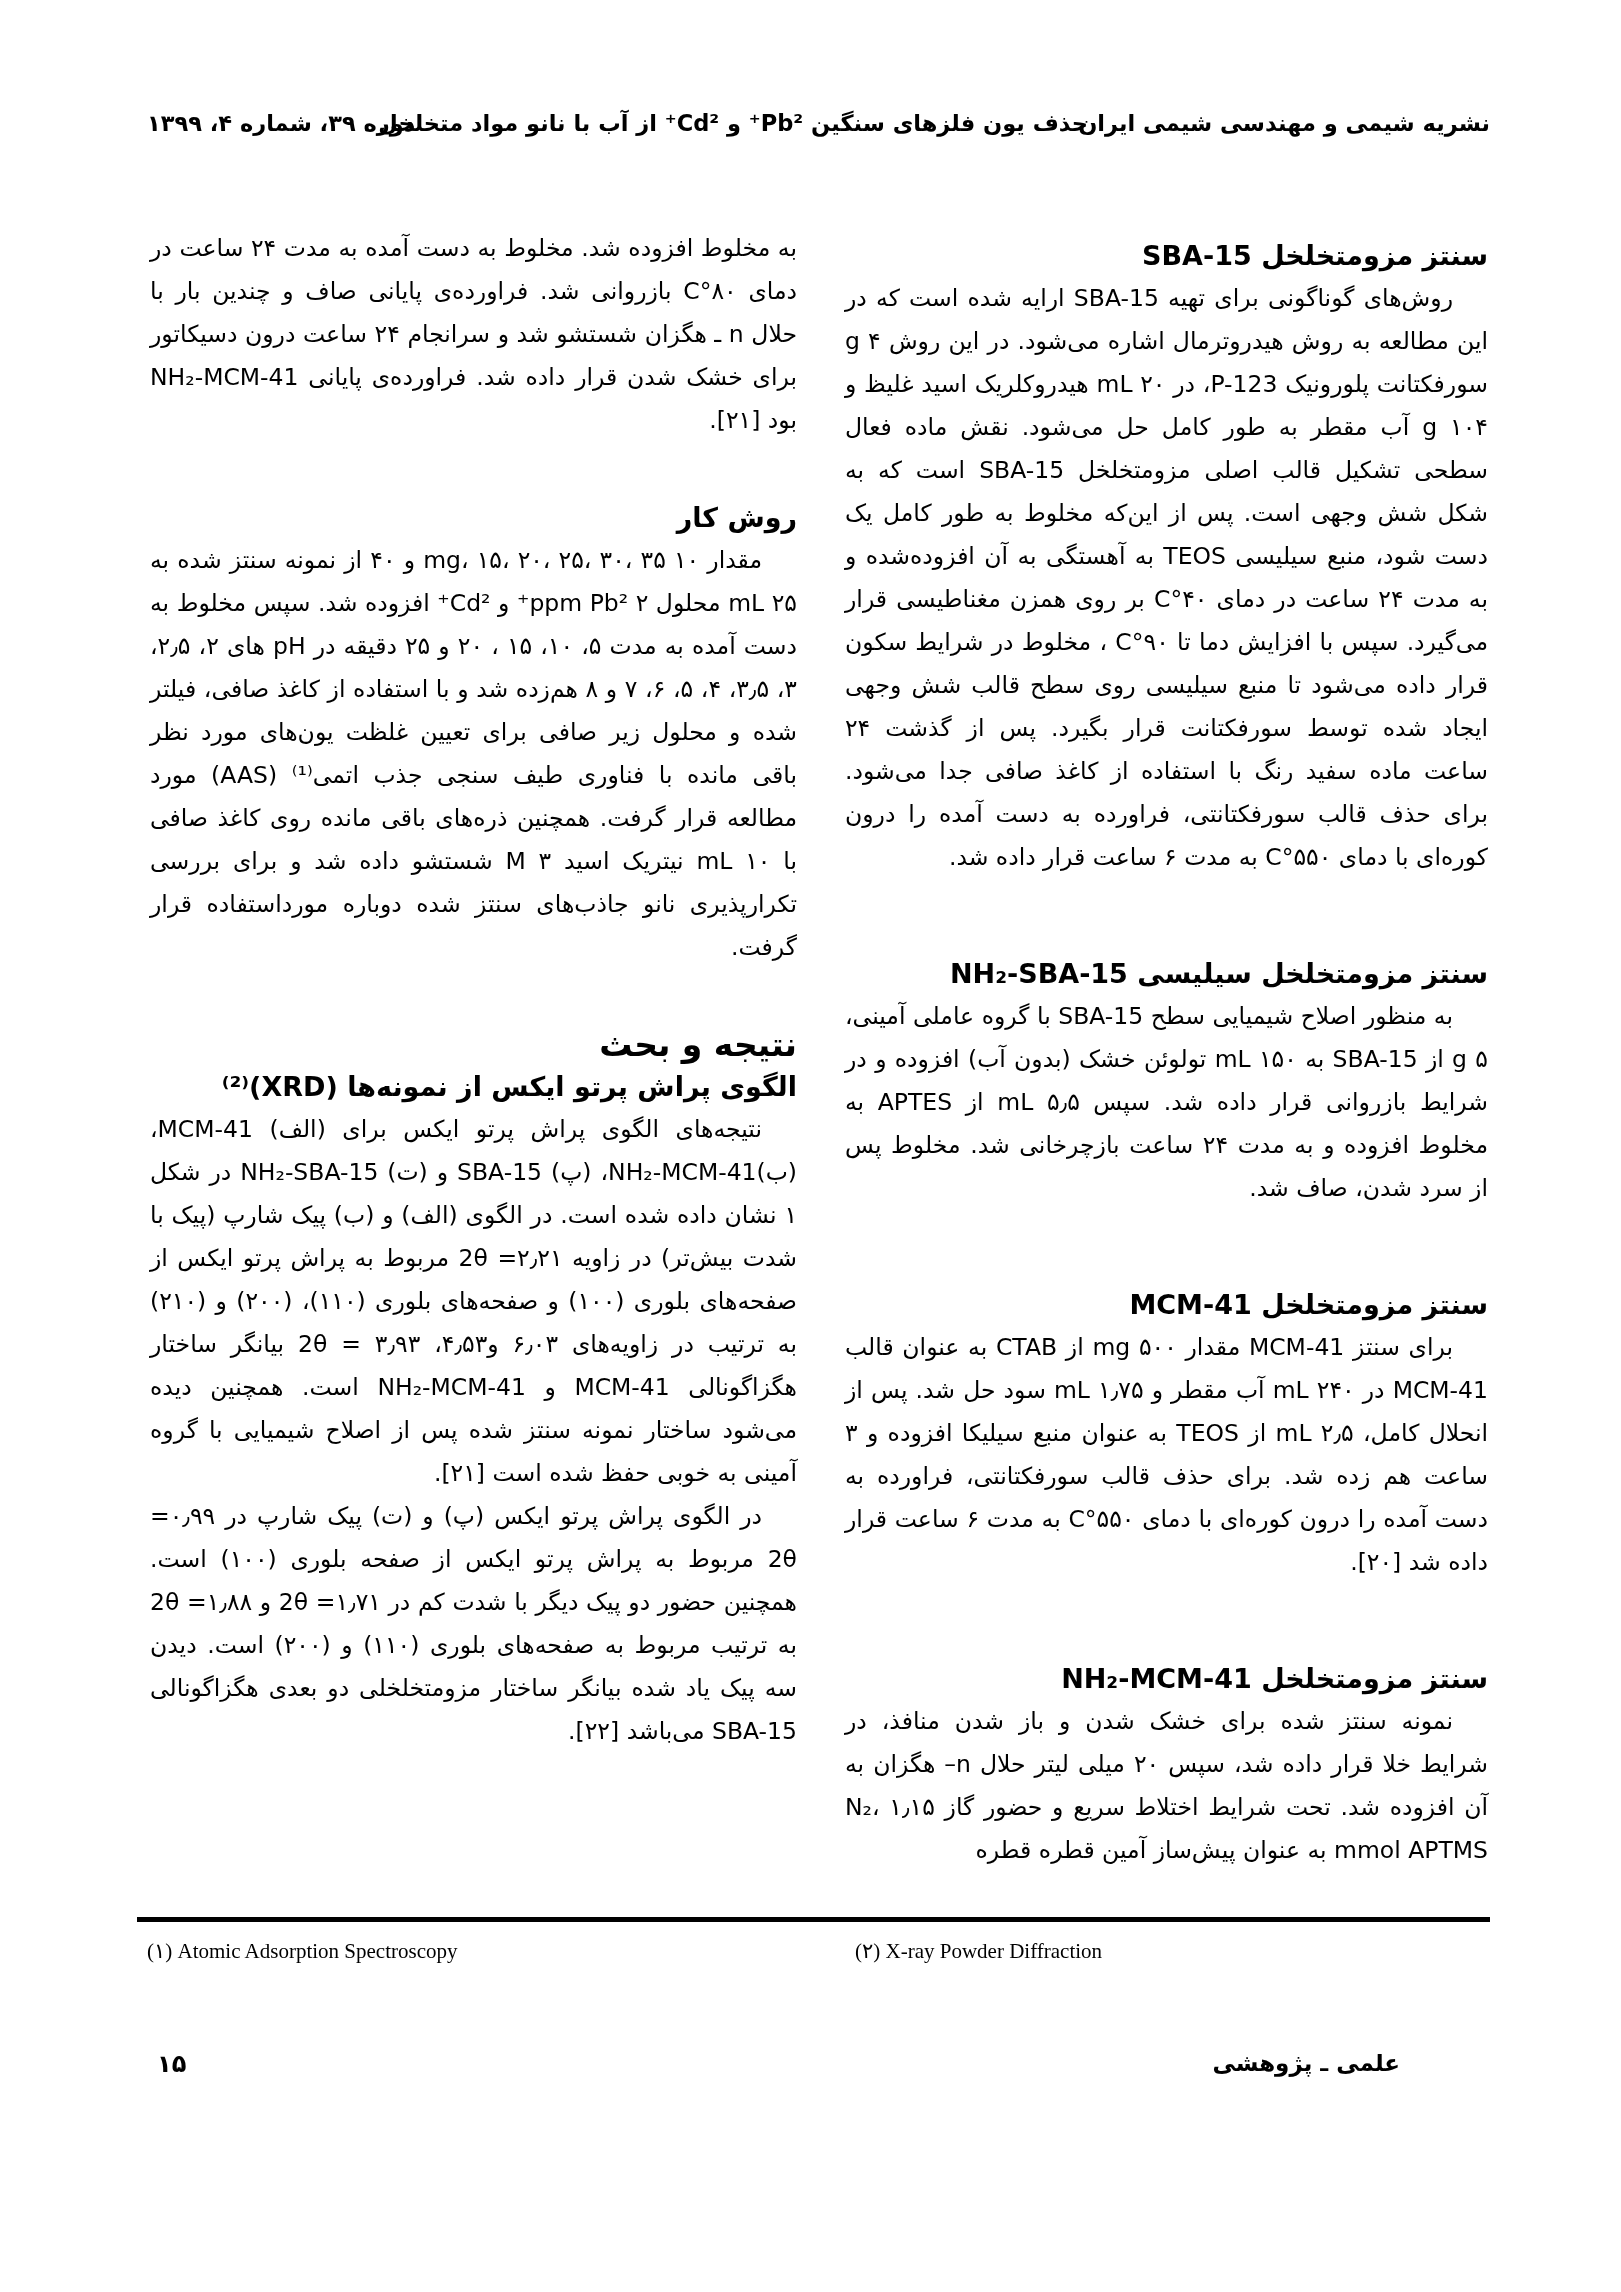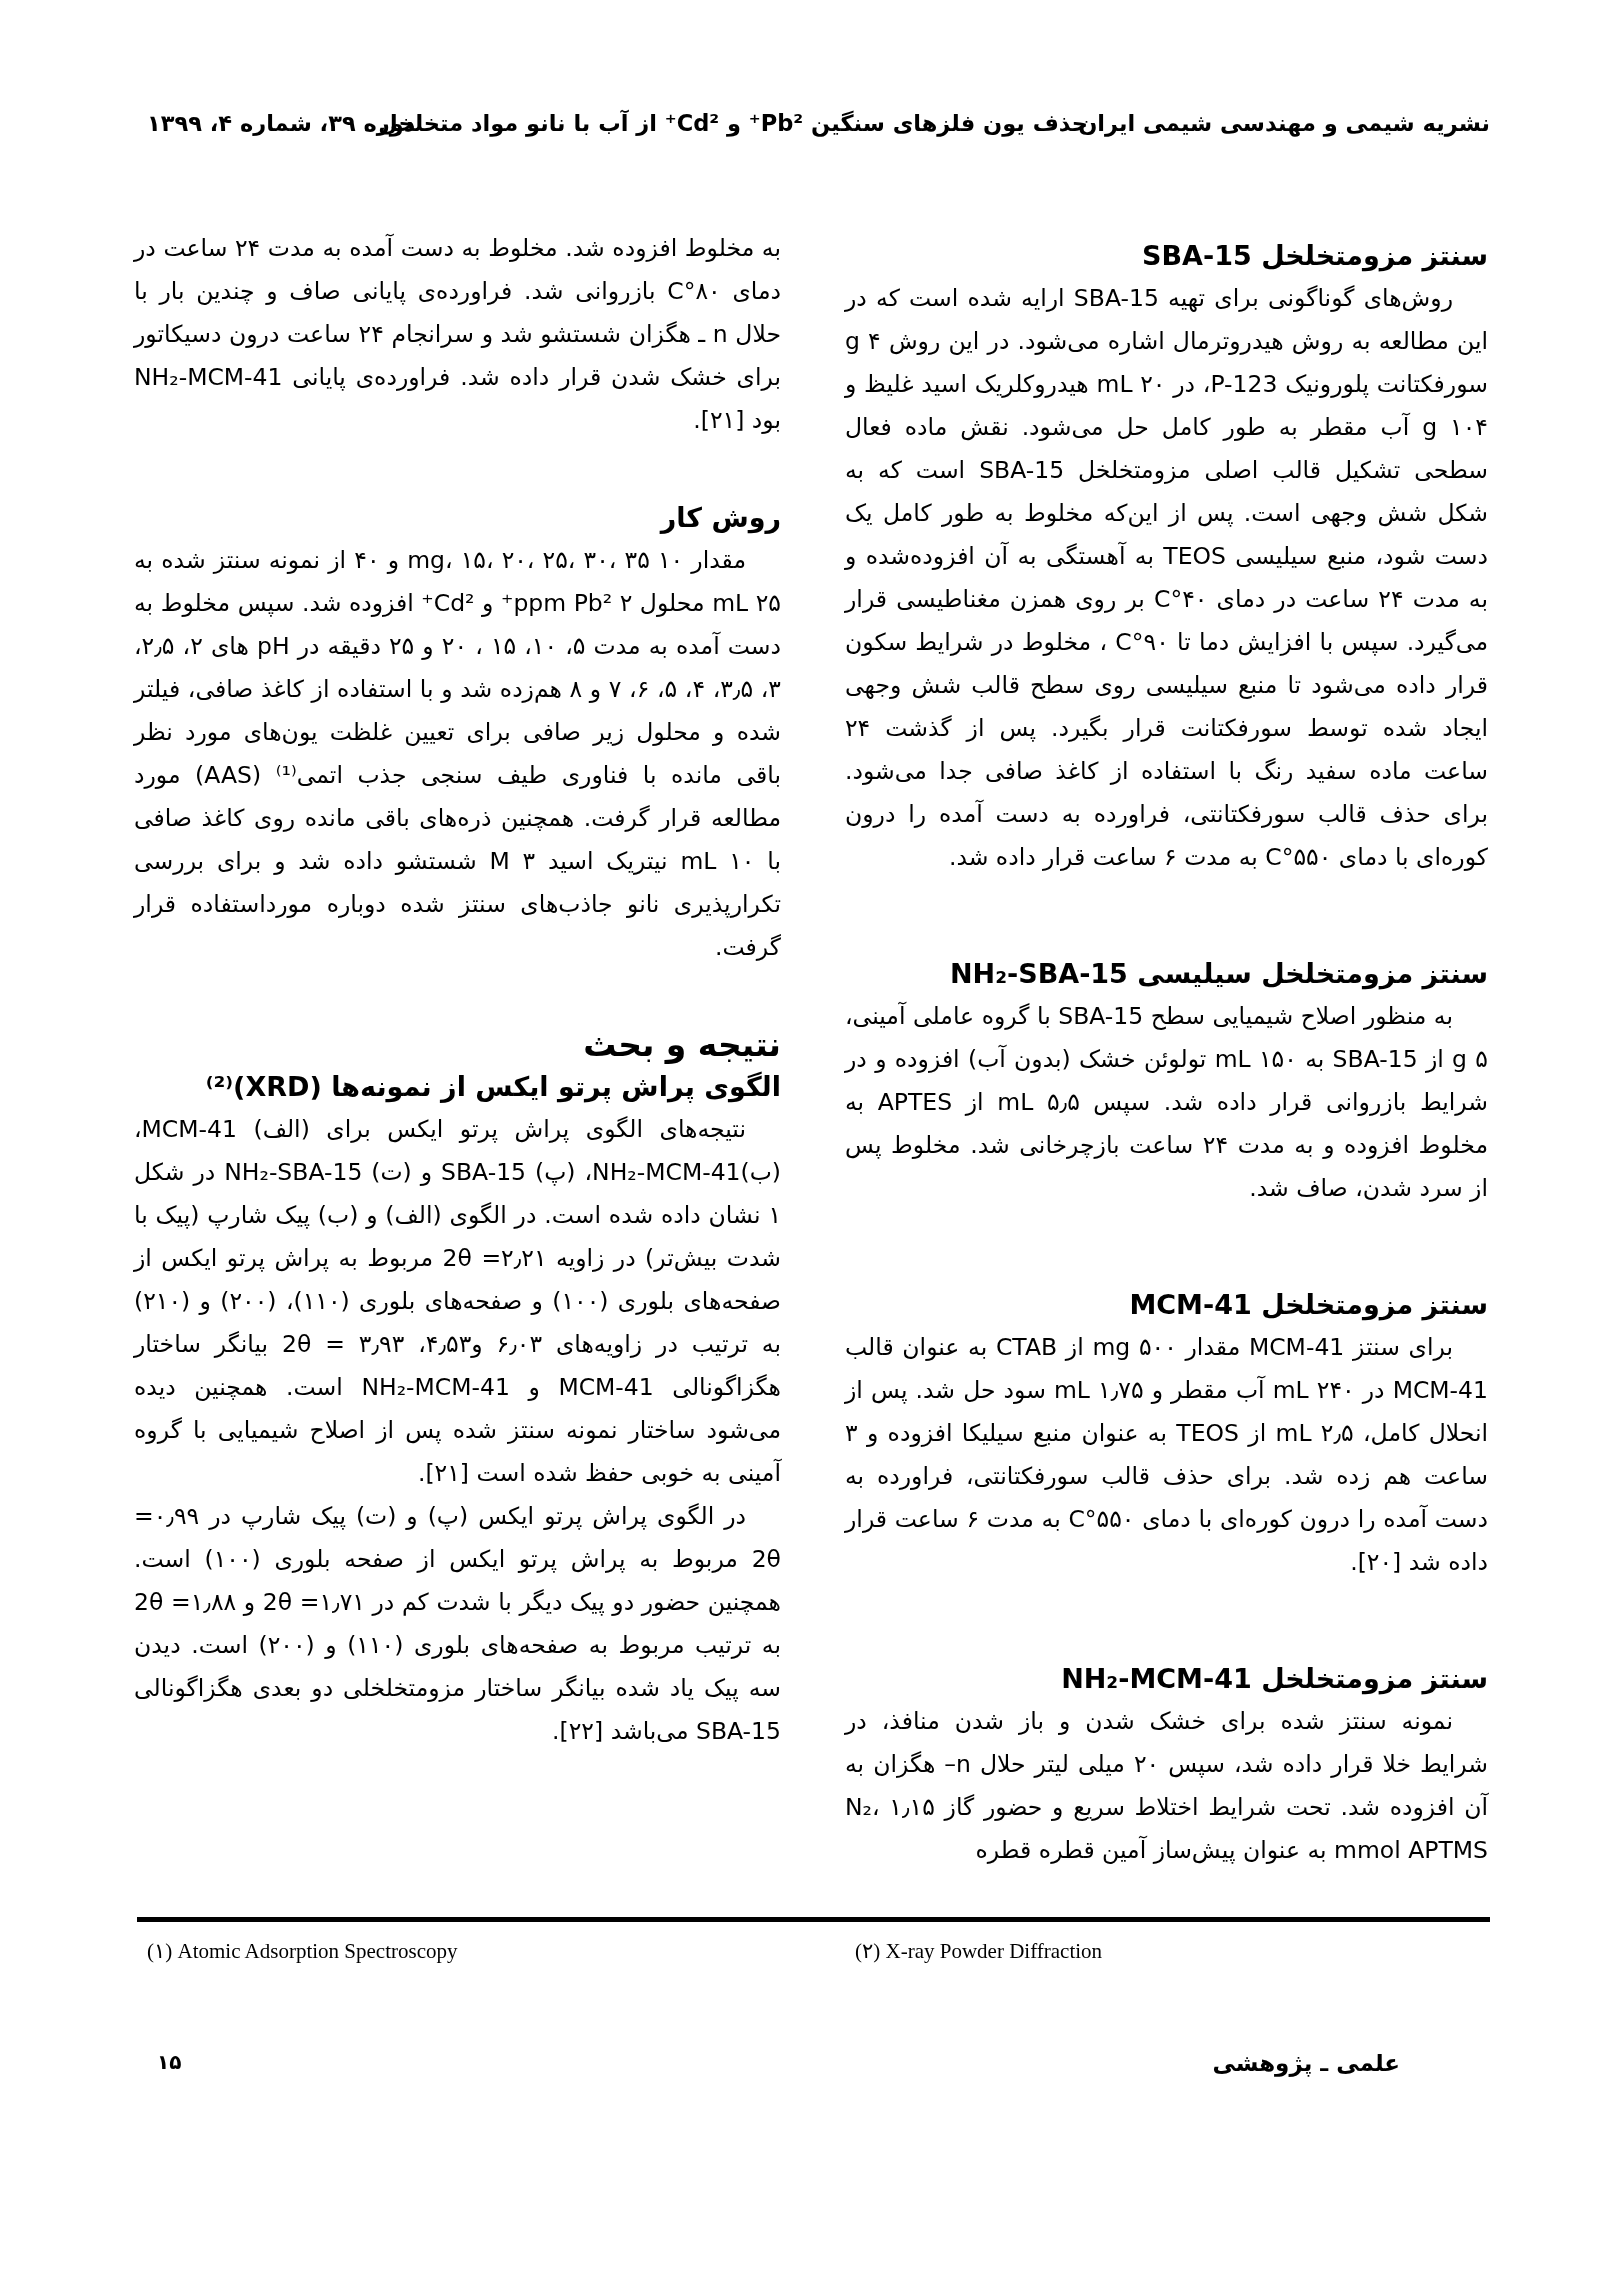--- a/index.html
+++ b/index.html
@@ -6,32 +6,32 @@
   body { width:1621px; height:2293px; position:relative; overflow:hidden; color:#000; }
   .page-header { position:absolute; top:98px; left:147px; width:1343px; height:49px; direction:rtl;
     font-family:"DejaVu Sans", sans-serif; font-weight:bold; font-size:22.5px; }
   .page-header span { position:absolute; top:11.8px; white-space:nowrap; }
   .hdr-journal { right:0;text-align:right; }
   .hdr-title { right:402px; }
   .hdr-issue { left:0; }
   .col { position:absolute; direction:rtl; text-align:justify; text-align-last:auto;
     font-family:"DejaVu Sans", sans-serif; font-size:23.5px; line-height:43px; }
   .col-right { left:845px; width:643px; top:235px; }
-  .col-left { left:134px; width:647px; top:227px; }
+  .col-left { left:150px; width:647px; top:227px; }
   .section-heading { font-weight:bold; font-size:27px; margin:0; line-height:42px; }
   .section-heading.big { font-size:33px; }
   .para { margin:0; text-indent:35px; }
   .para.noindent { text-indent:0; }
   .gap-m { height:55px; }
   .gap-l { height:74px; }
   .footnote-rule { position:absolute; left:137px; top:1917px; width:1353px; height:4.9px; background:#000; }
   .footnote { position:absolute; top:1939px; font-family:"Liberation Serif", serif; font-size:21px; white-space:nowrap; }
   .fn-1 { left:147px; }
   .fn-2 { left:855px; }
-  .page-footer-num { position:absolute; top:2050px; left:157px; font-family:"DejaVu Sans", sans-serif; font-weight:bold; font-size:20px; }
+  .page-footer-num { position:absolute; top:2050px; left:157px; font-family:"DejaVu Sans", sans-serif; font-weight:bold; font-size:24px; }
   .page-footer-label { position:absolute; top:2050px; right:221px; direction:rtl; font-family:"DejaVu Sans", sans-serif; font-weight:bold; font-size:23px; }
 </style>
 </head>
 <body>
 
 <div class="page-header">
   <span class="hdr-journal">نشریه شیمی و مهندسی شیمی ایران</span>
   <span class="hdr-title">حذف یون فلزهای سنگین Pb²⁺ و Cd²⁺ از آب با نانو مواد متخلخل</span>
   <span class="hdr-issue">دوره ۳۹، شماره ۴، ۱۳۹۹</span>
 </div>

